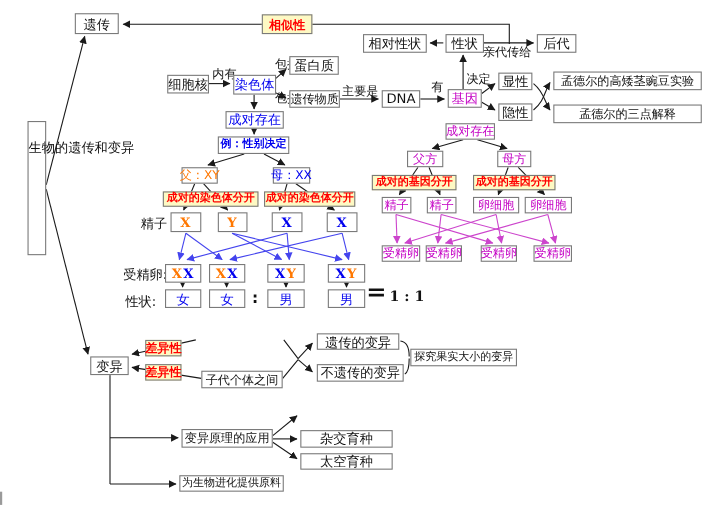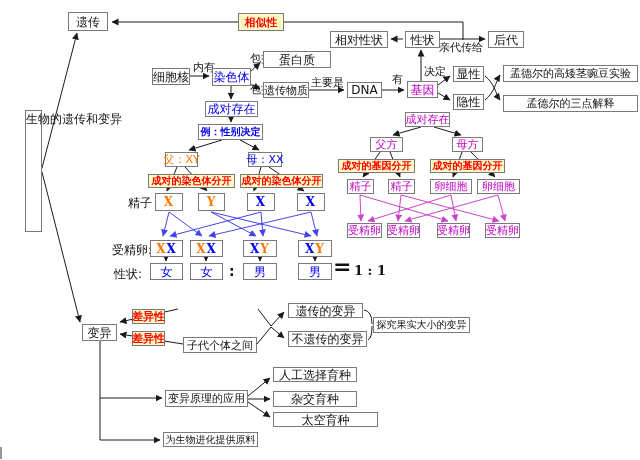--- a/index.html
+++ b/index.html
@@ -9,21 +9,21 @@
   .box{position:absolute;box-sizing:border-box;border:1px solid #7a7a7a;background:#fff;color:#111;
        display:flex;align-items:center;justify-content:center;white-space:nowrap;font-size:12px;line-height:1;}
   .lbl{position:absolute;color:#111;font-size:11px;white-space:nowrap;line-height:1;}
   .tag{background:#fef9c3;color:#ff0000;font-weight:bold;}
   .blue{color:#0000ee;}
   .mag{color:#c400c4;}
   .orange{color:#ff7700;}
   .serif{font-family:"DejaVu Serif","Liberation Serif",serif;font-weight:bold;letter-spacing:1px;}
   .f10{font-size:10px;}
   .f11{font-size:11px;}
-  .vert{word-break:break-all;text-align:left;line-height:15px;padding:1px 0;
+  .vert{word-break:break-all;text-align:left;line-height:15px;padding:16px 0;
         display:block;}
 </style>
 </head>
 <body>
 
 <div id="canvas">
 
   <svg id="wires" width="640" height="460">
     <defs>
       <marker id="ab" markerWidth="8" markerHeight="8" refX="6.5" refY="3.5" orient="auto" markerUnits="userSpaceOnUse">
@@ -116,21 +116,21 @@
   <div class="box" style="left:330px;top:31px;width:58px;height:17px;">相对性状</div>
   <div class="box" style="left:405px;top:31px;width:35px;height:17px;">性状</div>
   <div class="box" style="left:488px;top:31px;width:36px;height:17px;">后代</div>
   <div class="lbl" style="left:439px;top:42px;">亲代传给</div>
 
   <div class="box" style="left:152px;top:68px;width:38px;height:17px;">细胞核</div>
   <div class="lbl" style="left:193px;top:62px;">内有</div>
   <div class="box blue" style="left:212px;top:68px;width:39px;height:18px;">染色体</div>
   <div class="lbl" style="left:250px;top:53px;">包括</div>
   <div class="lbl" style="left:250px;top:84px;">包括</div>
-  <div class="box" style="left:263px;top:51px;width:68px;height:17px;">蛋白质</div>
+  <div class="box" style="left:263px;top:51px;width:45px;height:17px;">蛋白质</div>
   <div class="box f11" style="left:263px;top:82px;width:46px;height:16px;">遗传物质</div>
   <div class="lbl" style="left:311px;top:77px;">主要是</div>
   <div class="box" style="left:347px;top:82px;width:35px;height:16px;">DNA</div>
   <div class="lbl" style="left:392px;top:74px;">有</div>
   <div class="box mag" style="left:407px;top:81px;width:31px;height:17px;text-align:center;">基因</div>
   <div class="lbl" style="left:424px;top:66px;">决定</div>
   <div class="box" style="left:453px;top:66px;width:31px;height:16px;">显性</div>
   <div class="box" style="left:453px;top:94px;width:31px;height:16px;">隐性</div>
   <div class="box f11" style="left:503px;top:65px;width:135px;height:17px;">孟德尔的高矮茎豌豆实验</div>
   <div class="box f11" style="left:503px;top:95px;width:135px;height:17px;">孟德尔的三点解释</div>
@@ -190,19 +190,18 @@
   <div class="box mag f11" style="left:485px;top:223px;width:35px;height:15px;">受精卵</div>
 
   <div class="box" style="left:82px;top:324px;width:35px;height:17px;">变异</div>
   <div class="box tag f11" style="left:132px;top:309px;width:33px;height:15px;">差异性</div>
   <div class="box tag f11" style="left:132px;top:331px;width:33px;height:15px;">差异性</div>
   <div class="box f11" style="left:183px;top:337px;width:74px;height:16px;">子代个体之间</div>
   <div class="box" style="left:288px;top:303px;width:75px;height:15px;">遗传的变异</div>
   <div class="box" style="left:288px;top:331px;width:79px;height:16px;">不遗传的变异</div>
   <div class="box f10" style="left:373px;top:317px;width:97px;height:16px;">探究果实大小的变异</div>
   <div class="box f11" style="left:165px;top:390px;width:83px;height:17px;">变异原理的应用</div>
-  <div class="box" style="left:273px;top:367px;width:84px;height:15px;">人工选择育种</div>
   <div class="box" style="left:273px;top:391px;width:84px;height:16px;">杂交育种</div>
-  <div class="box" style="left:273px;top:412px;width:105px;height:15px;">太空育种</div>
+  <div class="box" style="left:273px;top:412px;width:84px;height:15px;">太空育种</div>
   <div class="box f10" style="left:163px;top:432px;width:95px;height:15px;">为生物进化提供原料</div>
 
   <div style="position:absolute;left:0;top:447px;width:2px;height:12px;background:#9a9a9a;"></div>
 </div>
 
 </body></html>

